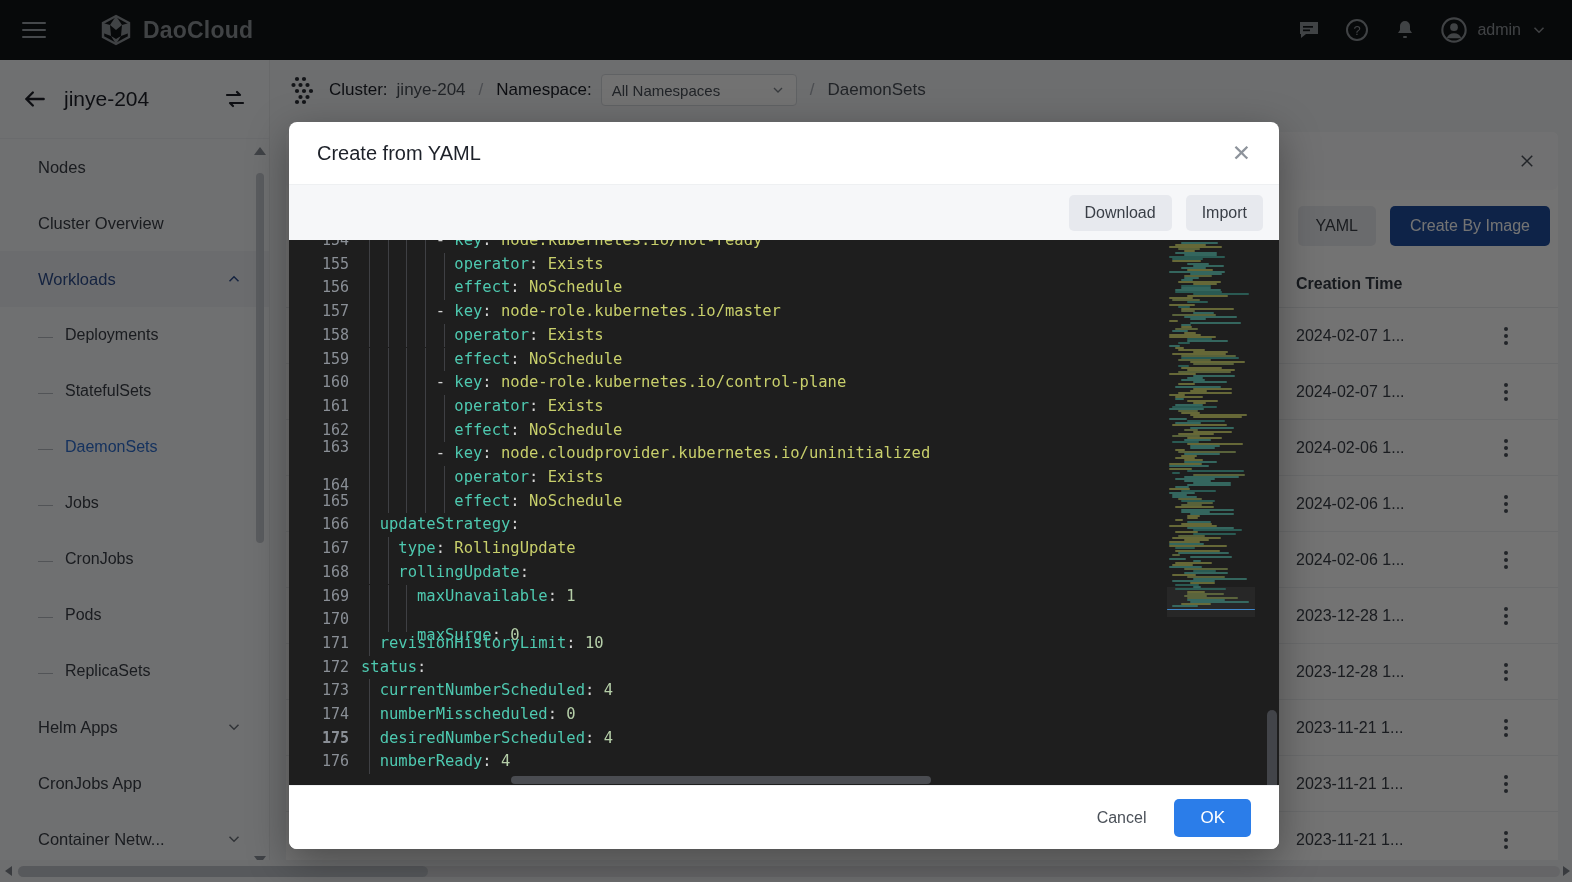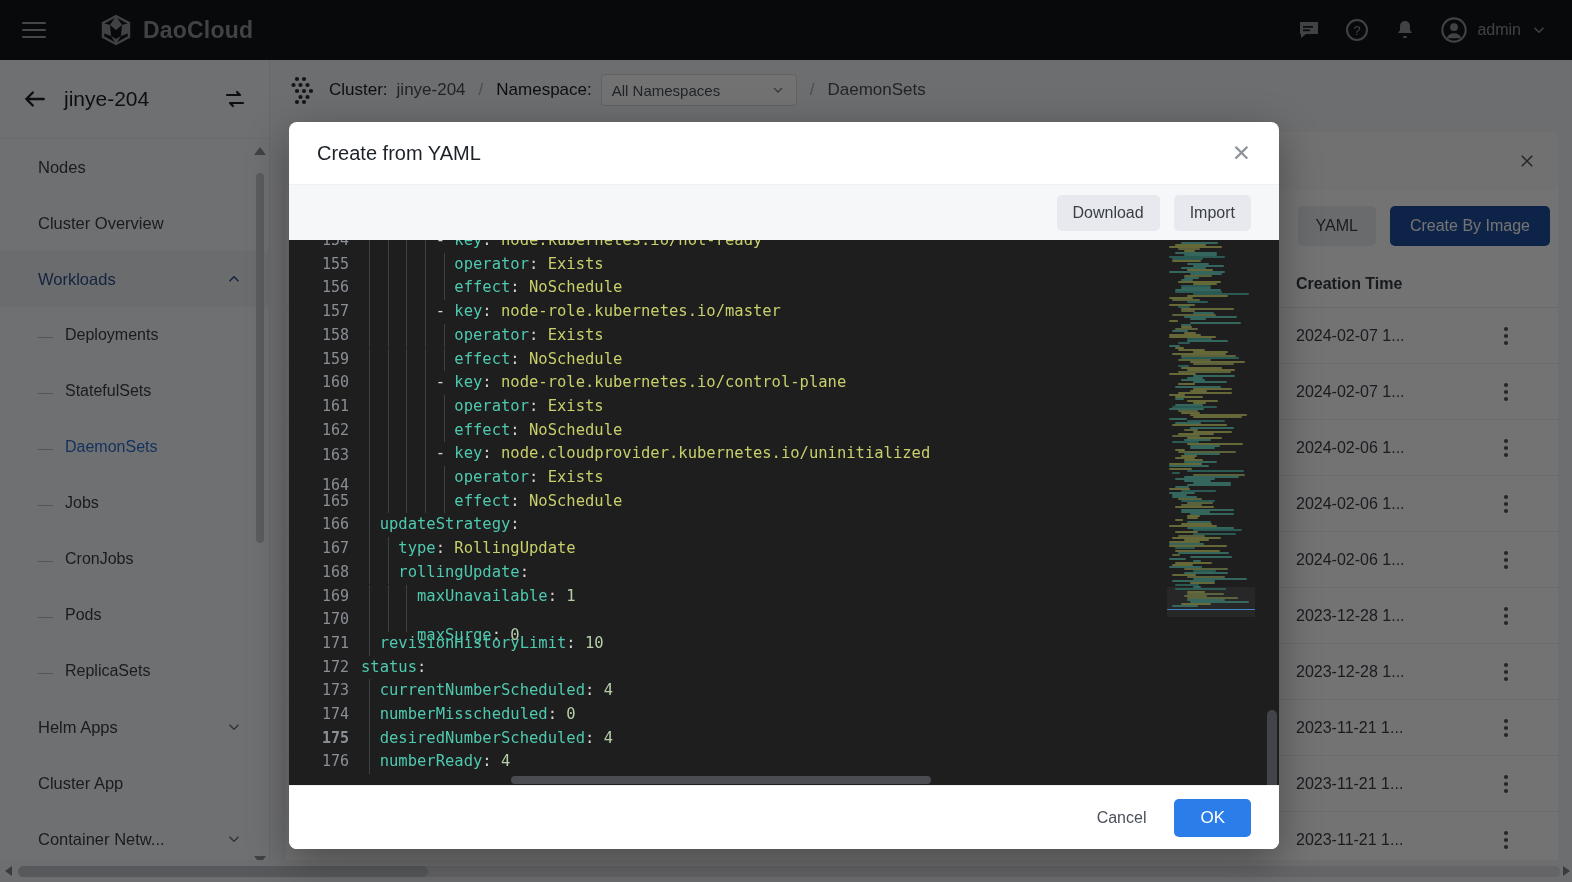--- a/index.html
+++ b/index.html
@@ -124,21 +124,21 @@
     background: #ffffff; border-radius: 8px; z-index: 60;
     box-shadow: 0 12px 40px rgba(0,0,0,.35);
     display: flex; flex-direction: column; overflow: hidden;
   }
   .modal-head { height: 62px; display: flex; align-items: center; padding: 0 28px; flex: none; }
   .modal-title { font-size: 20px; color: #1d2129; }
   .modal-x { margin-left: auto; font-size: 23px; color: #8d939b; cursor: pointer; line-height: 1; }
 
   .modal-sub {
     height: 56px; background: #f6f7f9; border-top: 1px solid #eef0f2;
-    display: flex; align-items: center; justify-content: flex-end; gap: 14px; padding-right: 28px; flex: none;
+    display: flex; align-items: center; justify-content: flex-end; gap: 14px; padding-right: 16px; flex: none;
   }
   .sub-btn {
     height: 36px; padding: 0 16px; border-radius: 5px; background: #e7e9ee; color: #3a3f47;
     display: flex; align-items: center; font-size: 16px; cursor: pointer; border: none;
   }
 
   
   .editor { position: relative; flex: 1; background: #1e1e1e; overflow: hidden; }
   .ed-gutter { position: absolute; left: 0; top: 0; width: 72px; height: 100%; background: #1e1e1e; }
   .ed-ln { position: absolute; right: 12px; font-family: "DejaVu Sans Mono", monospace; font-size: 15px; color: #8a8f96; }
@@ -274,21 +274,21 @@
           <span class="dash">—</span>
           <span>ReplicaSets</span>
         </div>
       <div class="sb-item group">
         <span>Helm Apps</span>
         <svg class="sb-caret" width="18" height="18" viewBox="0 0 24 24">
             <path d="M6 9l6 6 6-6" fill="none" stroke="#6c727a" stroke-width="2"></path>
           </svg>
       </div>
       <div class="sb-item">
-          <span>Cluster App</span>
+          <span>CronJobs App</span>
         </div>
       <div class="sb-item group">
         <span>Container Netw...</span>
         <svg class="sb-caret" width="18" height="18" viewBox="0 0 24 24">
             <path d="M6 9l6 6 6-6" fill="none" stroke="#6c727a" stroke-width="2"></path>
           </svg>
       </div>
       <div class="sb-item"></div>
 
       <div class="sb-scrollbar">
@@ -512,21 +512,21 @@
     <div class="ed-gutter" id="ed-gutter">
         <div class="ed-ln" style="top: -11px; line-height: 23.7px;">154</div>
         <div class="ed-ln" style="top: 12.7px; line-height: 23.7px;">155</div>
         <div class="ed-ln" style="top: 36.4px; line-height: 23.7px;">156</div>
         <div class="ed-ln" style="top: 60.1px; line-height: 23.7px;">157</div>
         <div class="ed-ln" style="top: 83.8px; line-height: 23.7px;">158</div>
         <div class="ed-ln" style="top: 107.5px; line-height: 23.7px;">159</div>
         <div class="ed-ln" style="top: 131.2px; line-height: 23.7px;">160</div>
         <div class="ed-ln" style="top: 154.9px; line-height: 23.7px;">161</div>
         <div class="ed-ln" style="top: 178.6px; line-height: 23.7px;">162</div>
-        <div class="ed-ln" style="top: 204px; line-height: 23.7px;">163</div>
+        <div class="ed-ln" style="top: 196px; line-height: 23.7px;">163</div>
         <div class="ed-ln" style="top: 234px; line-height: 23.7px; text-align: center;">164</div>
         <div class="ed-ln" style="top: 249.7px; line-height: 23.7px;">165</div>
         <div class="ed-ln" style="top: 273.4px; line-height: 23.7px;">166</div>
         <div class="ed-ln" style="top: 297.1px; line-height: 23.7px;">167</div>
         <div class="ed-ln" style="top: 320.8px; line-height: 23.7px;">168</div>
         <div class="ed-ln" style="top: 344.5px; line-height: 23.7px;">169</div>
         <div class="ed-ln" style="top: 368.2px; line-height: 23.7px;">170</div>
         <div class="ed-ln" style="top: 391.9px; line-height: 23.7px;">171</div>
         <div class="ed-ln" style="top: 415.6px; line-height: 23.7px;">172</div>
         <div class="ed-ln" style="top: 439.3px; line-height: 23.7px;">173</div>

